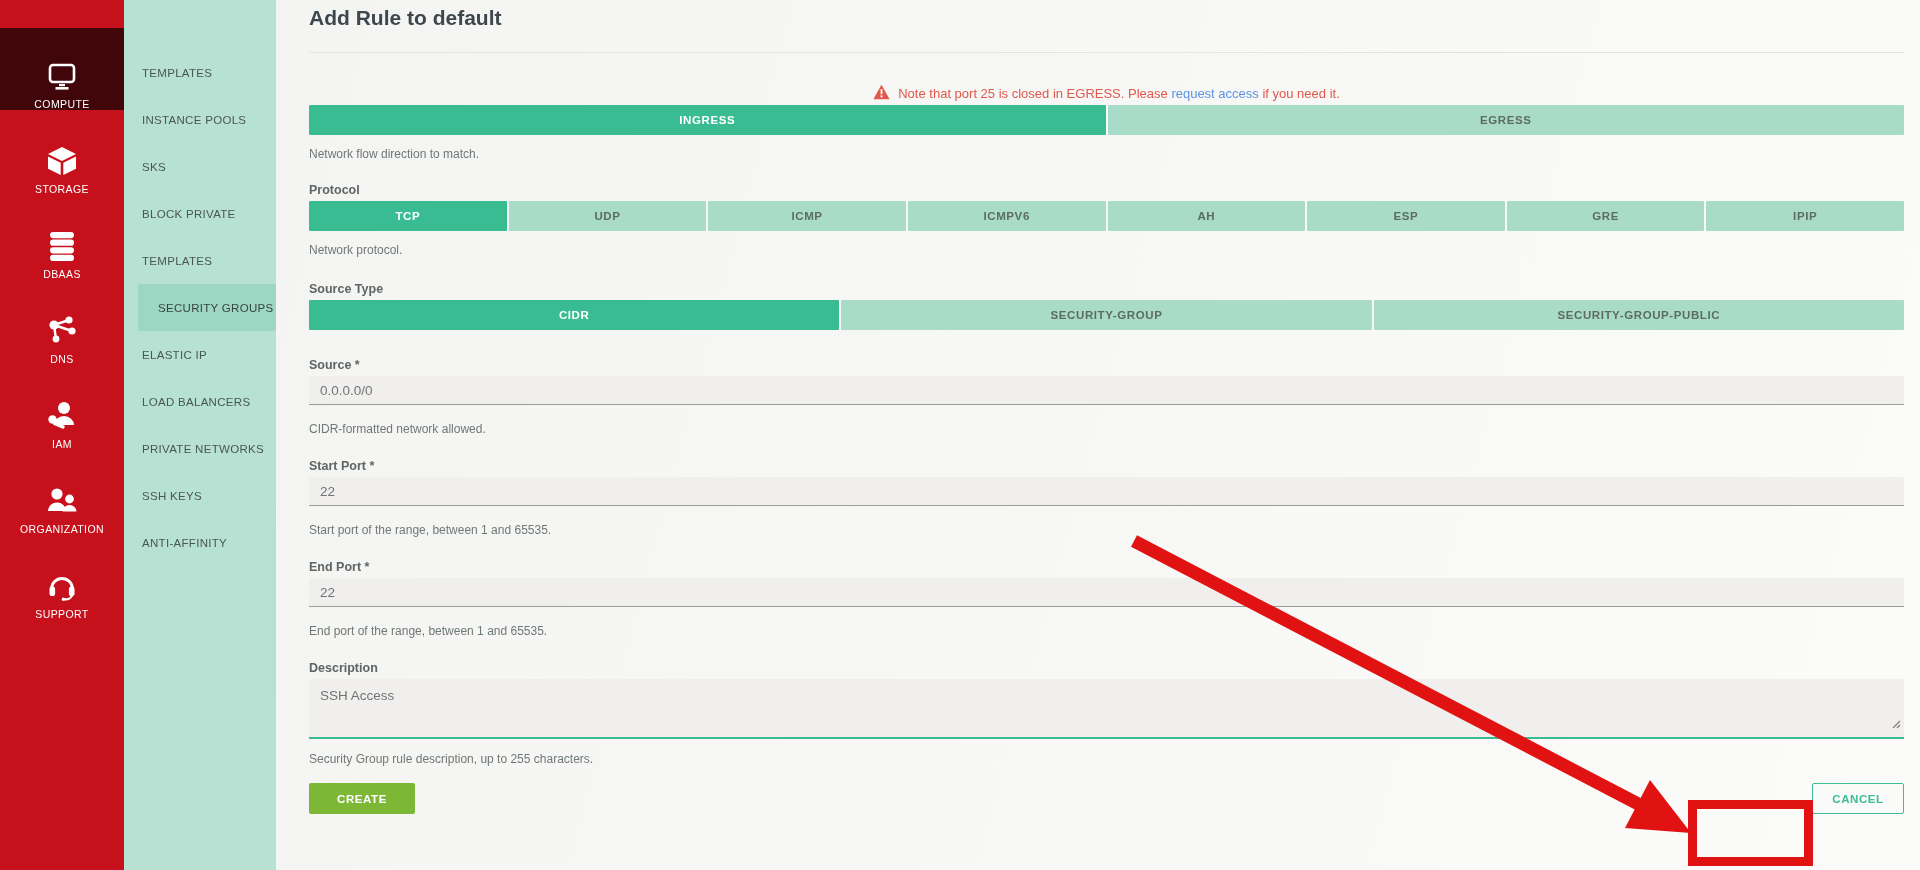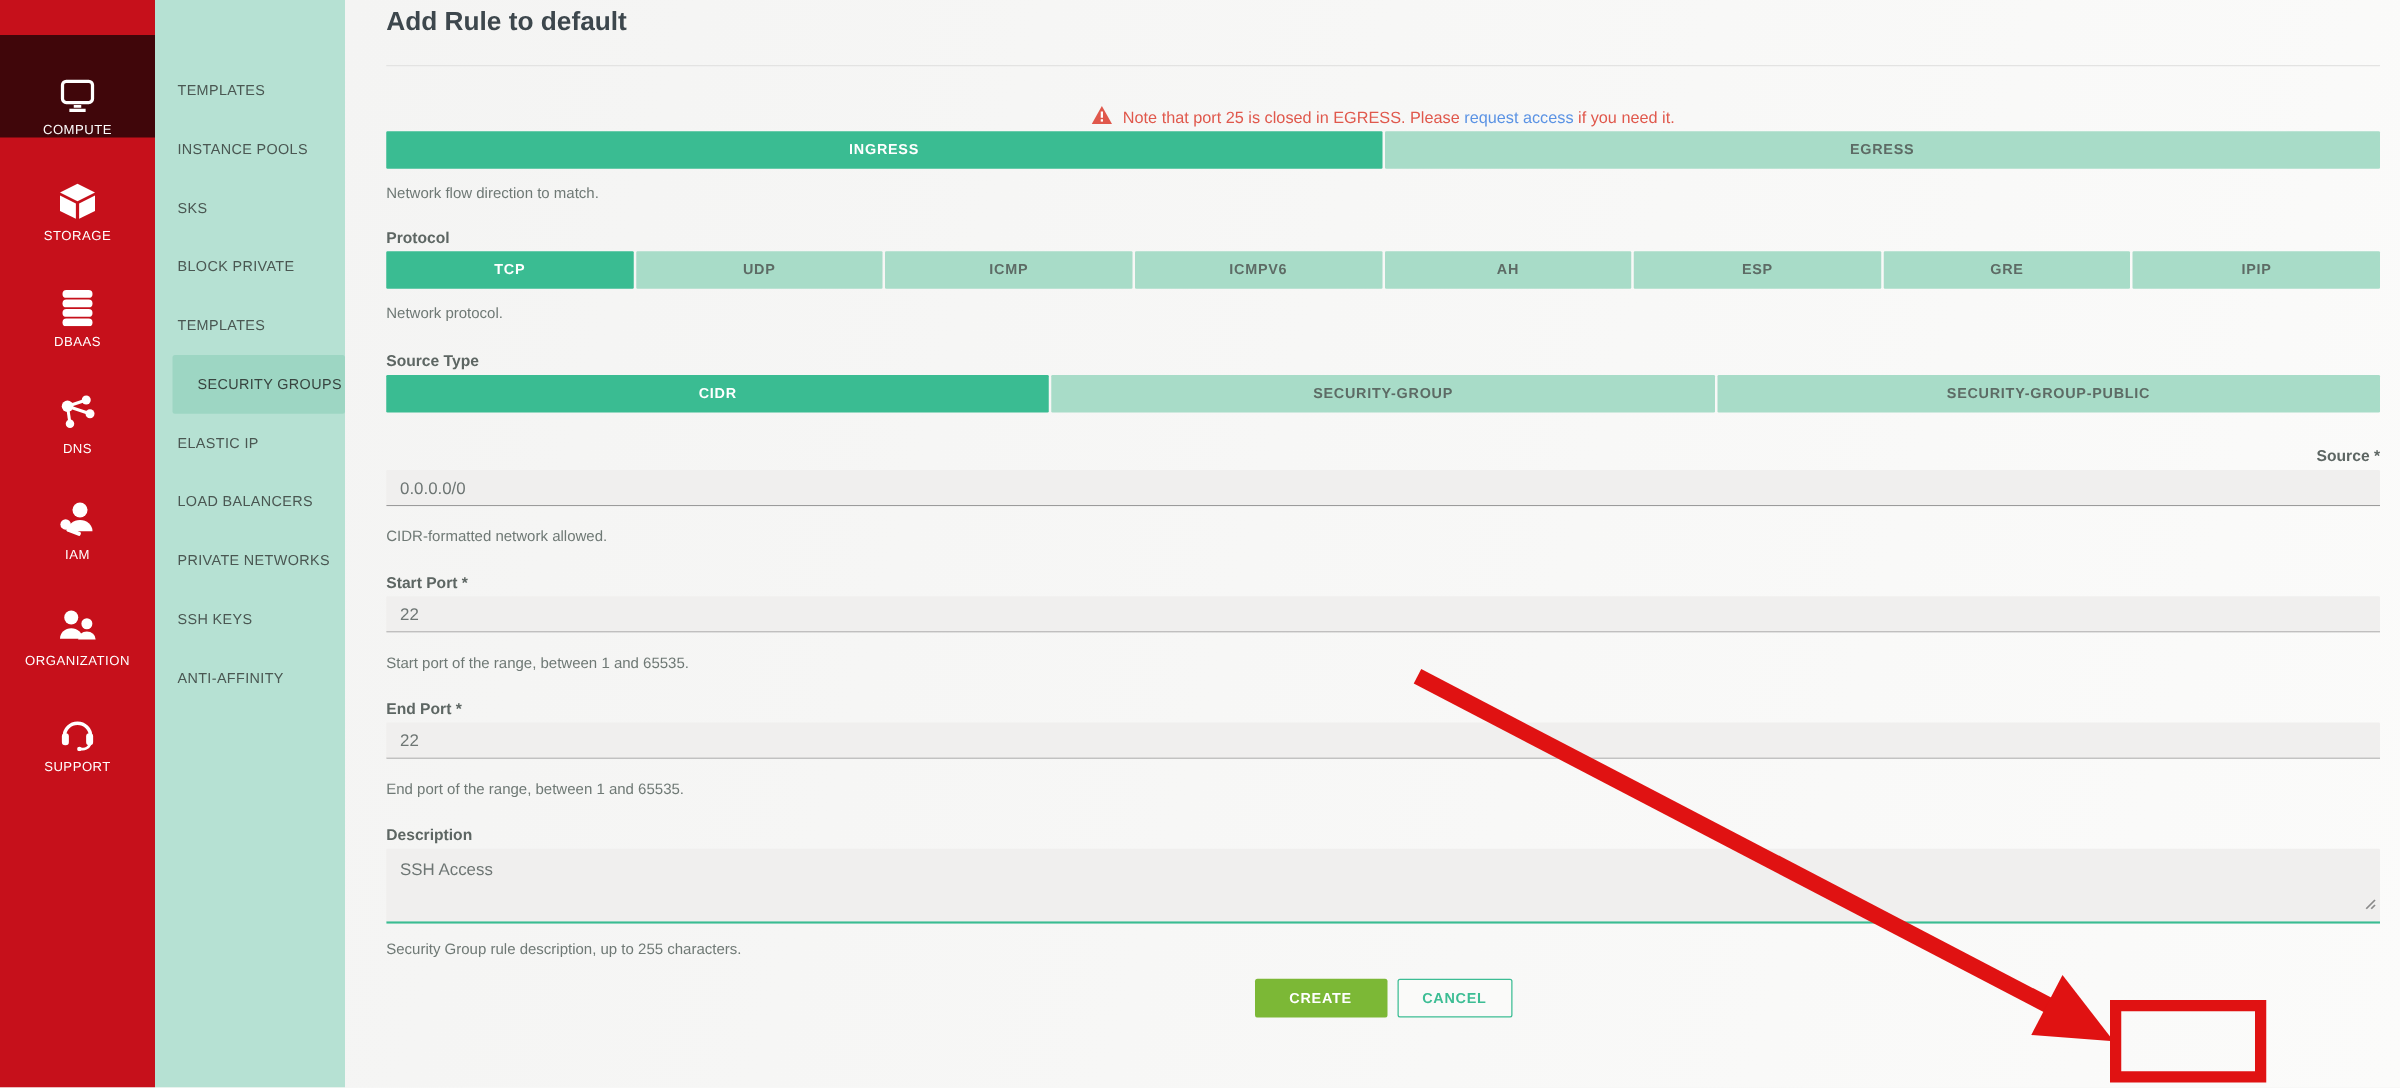--- a/index.html
+++ b/index.html
@@ -67,35 +67,35 @@
   .seg.on { background:#3abc92; color:#ffffff; }
 
   .help { margin-top:12px; font-size:12px; color:#6f7975; line-height:15px; }
 
   .tinput {
     margin-top:3px; display:block; width:100%; height:29px;
     background:#f0efee; border:0; border-bottom:1px solid #9b9b9b;
     font-family:inherit; font-size:13.5px; color:#6e7674; padding:0 11px;
     border-radius:1px 1px 0 0;
   }
-  .m-src   { margin-top:27px;text-align:right; }
+  .m-src   { margin-top:27px; }
   .m-port  { margin-top:21px; }
   .m-desc  { margin-top:21px; }
   .m-help2 { margin-top:17px; }
 
   .ta-wrap { position:relative; margin-top:3px; }
   textarea.tarea {
     display:block; width:100%; height:60px; resize:none;
     background:#f0efee; border:0; border-bottom:2px solid #3abc92;
     font-family:inherit; font-size:13.5px; color:#6e7674; padding:9px 11px;
     border-radius:1px 1px 0 0; outline:none;
   }
   .grip { position:absolute; right:3px; bottom:6px; }
 
-  .actions { margin-top:16px; display:flex; justify-content:center; gap:8px; }
+  .actions { margin-top:16px; display:flex; justify-content:space-between; gap:8px; }
   .btn-create {
     width:106px; height:31px; border:0; border-radius:2px;
     background:#7cb836; color:#ffffff; font-family:inherit;
     font-size:11.5px; font-weight:bold; letter-spacing:0.6px; cursor:pointer;
   }
   .btn-cancel {
     width:92px; height:31px; border:1px solid #3cbd94; border-radius:2px;
     background:#fafaf9; color:#3cbd94; font-family:inherit;
     font-size:11.5px; font-weight:bold; letter-spacing:0.6px; cursor:pointer;
   }

